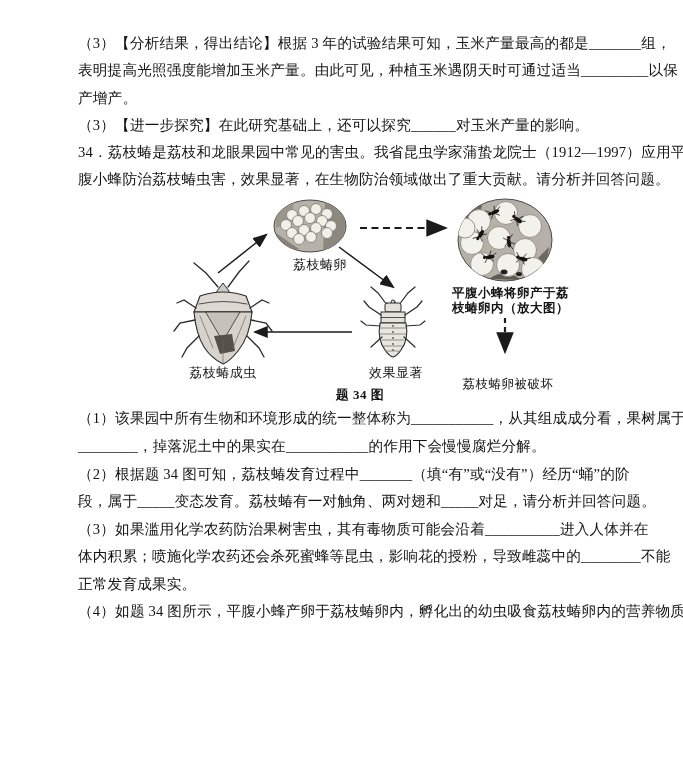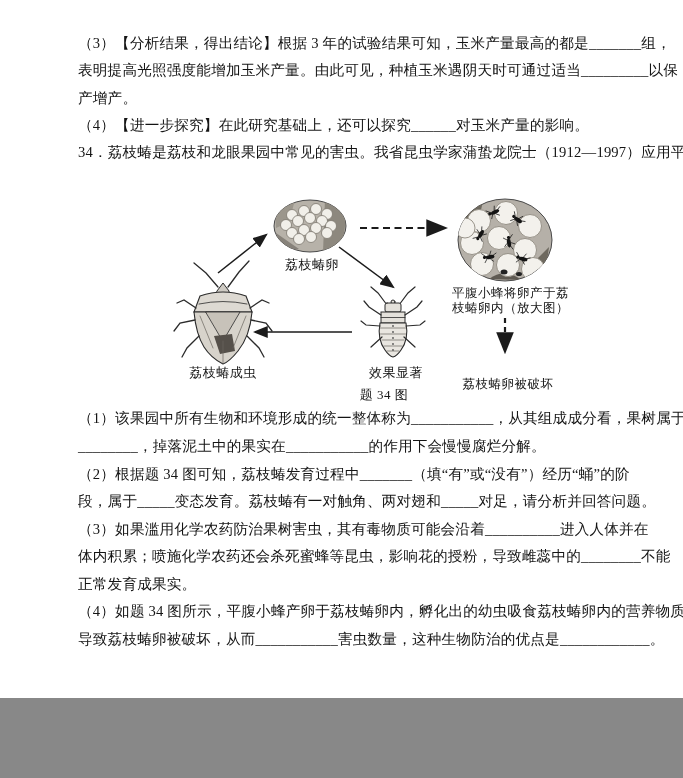--- a/index.html
+++ b/index.html
@@ -1,43 +1,44 @@
 <!DOCTYPE html>
 <html><head>
 <meta charset="utf-8">
 <style>
   html,body{margin:0;padding:0;background:#888;}
   .page{
-    position:relative;width:683px;height:698px;background:#ffffff;
+    position:relative;width:683px;height:778px;background:#ffffff;
     font-family:"Liberation Serif","DejaVu Serif",serif;
     color:#141414;overflow:hidden;text-align:center;
   }
   .ln{
     position:absolute;left:78px;font-size:14.6px;line-height:20px;
     white-space:nowrap;letter-spacing:0.2px;
   }
   .diagram-svg{position:absolute;left:75px;top:195px;}
   .dlabel{
     position:absolute;font-size:13px;white-space:nowrap;
     transform:translateX(-50%);letter-spacing:0.5px;
   }
-  .dlabel-left{position:absolute;font-size:12.5px;white-space:nowrap;line-height:15px;letter-spacing:0.5px;}
-  .figcap{font-weight:normal;margin-left:24px;}
+  .dlabel-left{position:absolute;font-size:12.5px;white-space:nowrap;line-height:15px;letter-spacing:0.5px;font-weight:bold;}
+  .figcap{font-weight:bold;}
 </style>
 </head>
 <body>
 
 <div class="page">
 
   <div class="ln" style="top:33px">（3）【分析结果，得出结论】根据 3 年的试验结果可知，玉米产量最高的都是_______组，</div>
   <div class="ln" style="top:60px">表明提高光照强度能增加玉米产量。由此可见，种植玉米遇阴天时可通过适当_________以保</div>
   <div class="ln" style="top:88px">产增产。</div>
-  <div class="ln" style="top:115px">（4）【进一步探究】在此研究基础上，还可以探究______对玉米产量的影响。</div>
+  <div class="ln" style="top:115px">（3）【进一步探究】在此研究基础上，还可以探究______对玉米产量的影响。</div>
 
   <div class="ln" style="top:142px">34．荔枝蝽是荔枝和龙眼果园中常见的害虫。我省昆虫学家蒲蛰龙院士（1912—1997）应用平</div>
+  <div class="ln" style="top:169px">腹小蜂防治荔枝蝽虫害，效果显著，在生物防治领域做出了重大贡献。请分析并回答问题。</div>
 
   <svg class="diagram-svg" width="560" height="210" viewBox="0 0 560 210">
     <defs>
       <marker id="ah" markerWidth="10" markerHeight="8" refX="8.5" refY="4" orient="auto">
         <polygon points="0 0, 10 4, 0 8" fill="#1b1b1b"></polygon>
       </marker>
       <clipPath id="eggClip">
           <ellipse cx="235" cy="31" rx="36" ry="26"></ellipse>
         </clipPath>
       <clipPath id="waspClip">
@@ -172,31 +173,30 @@
 
     <g stroke="#1b1b1b" stroke-width="1.5" fill="none">
       <line x1="143" y1="78" x2="191" y2="40" marker-end="url(#ah)"></line>
       <line x1="264" y1="52" x2="318" y2="92" marker-end="url(#ah)"></line>
       <line x1="277" y1="137" x2="180" y2="137" marker-end="url(#ah)"></line>
       <line x1="285" y1="33" x2="370" y2="33" stroke-width="2.2" stroke-dasharray="7 4.5" marker-end="url(#ah)"></line>
       <line x1="430" y1="123" x2="430" y2="156" stroke-width="2.2" stroke-dasharray="5 4" marker-end="url(#ah)"></line>
     </g>
   </svg>
 
-  <div class="dlabel" style="left:312px;top:256px">荔枝蝽卵</div>
+  <div class="dlabel" style="left:320px;top:256px">荔枝蝽卵</div>
   <div class="dlabel-left" style="left:452px;top:286px">平腹小蜂将卵产于荔</div>
   <div class="dlabel-left" style="left:452px;top:301px">枝蝽卵内（放大图）</div>
   <div class="dlabel" style="left:223px;top:364px">荔枝蝽成虫</div>
   <div class="dlabel" style="left:396px;top:364px">效果显著</div>
   <div class="dlabel" style="left:508px;top:376px;font-size:12.5px">荔枝蝽卵被破坏</div>
   <div class="dlabel figcap" style="left:360px;top:386px">题 34 图</div>
 
   <div class="ln" style="top:408px">（1）该果园中所有生物和环境形成的统一整体称为___________，从其组成成分看，果树属于</div>
   <div class="ln" style="top:436px">________，掉落泥土中的果实在___________的作用下会慢慢腐烂分解。</div>
   <div class="ln" style="top:464px">（2）根据题 34 图可知，荔枝蝽发育过程中_______（填“有”或“没有”）经历“蛹”的阶</div>
   <div class="ln" style="top:491px">段，属于_____变态发育。荔枝蝽有一对触角、两对翅和_____对足，请分析并回答问题。</div>
   <div class="ln" style="top:519px">（3）如果滥用化学农药防治果树害虫，其有毒物质可能会沿着__________进入人体并在</div>
   <div class="ln" style="top:546px">体内积累；喷施化学农药还会杀死蜜蜂等昆虫，影响花的授粉，导致雌蕊中的________不能</div>
   <div class="ln" style="top:574px">正常发育成果实。</div>
   <div class="ln" style="top:601px">（4）如题 34 图所示，平腹小蜂产卵于荔枝蝽卵内，孵化出的幼虫吸食荔枝蝽卵内的营养物质，</div>
-  <div class="ln" style="top:629px">导致荔枝蝽卵被破坏，从而___________害虫数量，这种生物防治的优点是____________。</div>
 
 </div>
 
 </body></html>

